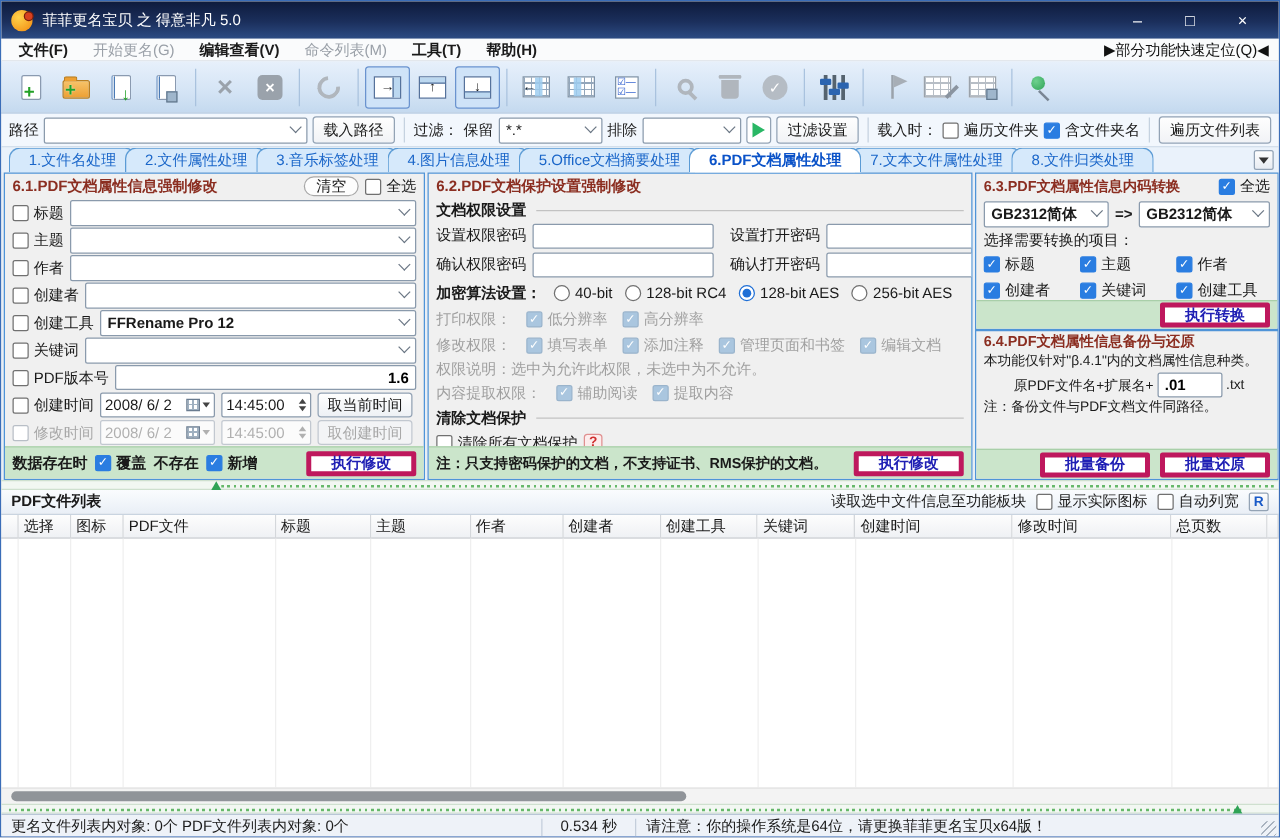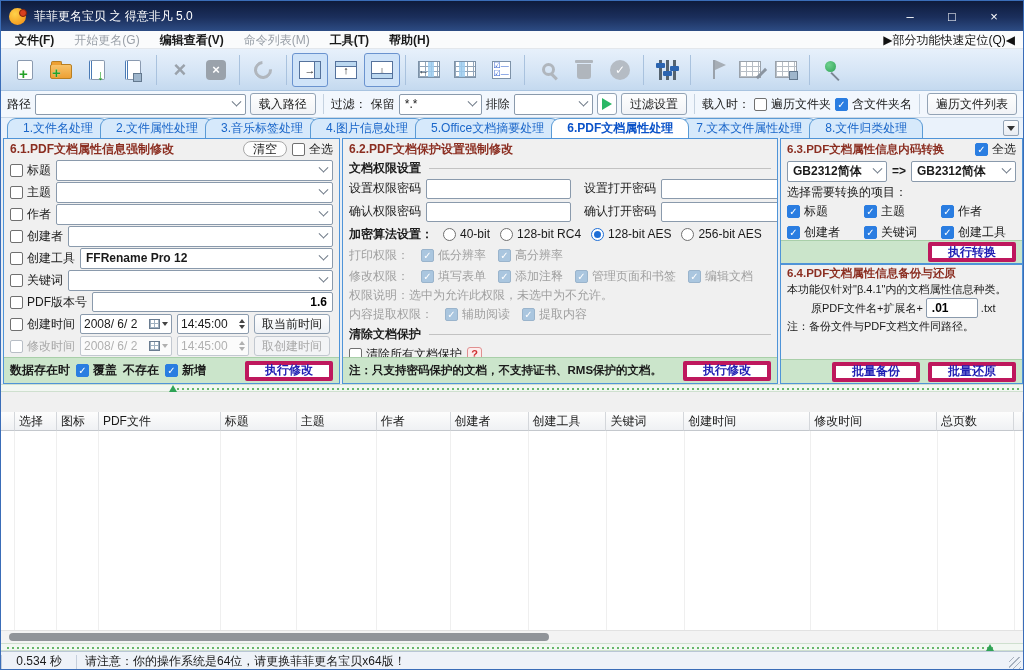--- a/index.html
+++ b/index.html
@@ -663,20 +663,34 @@
         <span class="exec-btn" style="margin-left:0;">批量还原</span>
       </div>
     </div>
   </div>
 
   <div class="strip stripA">
     <span class="marker" style="left:168px;"></span>
     <span class="dots"></span>
   </div>
 
+  <div class="listtitle">
+    <span class="bold">PDF文件列表</span>
+    <span class="spacer"></span>
+    <span>读取选中文件信息至功能板块</span>
+    <span class="cbrow">
+        <span class="cb"></span>
+        <span>显示实际图标</span>
+      </span>
+    <span class="cbrow">
+        <span class="cb"></span>
+        <span>自动列宽</span>
+      </span>
+    <span class="r-btn">R</span>
+  </div>
 
   <div class="thead">
     <span class="th c0"></span>
     <span class="th c1">选择</span>
     <span class="th c2">图标</span>
     <span class="th c3">PDF文件</span>
     <span class="th c4">标题</span>
     <span class="th c5">主题</span>
     <span class="th c6">作者</span>
     <span class="th c7">创建者</span>
@@ -708,20 +722,21 @@
   <div class="hscroll">
     <span class="hthumb"></span>
   </div>
 
   <div class="strip stripB">
     <span class="dots"></span>
     <span class="marker" style="left:985px;"></span>
   </div>
 
   <div class="statusbar">
+    <span class="scell s1">更名文件列表内对象: 0个   PDF文件列表内对象: 0个</span>
     <span class="ssep"></span>
     <span class="scell s2">0.534 秒</span>
     <span class="ssep"></span>
     <span class="scell">请注意：你的操作系统是64位，请更换菲菲更名宝贝x64版！</span>
     <span class="grip"></span>
   </div>
 
 </div>
 
 </body></html>

